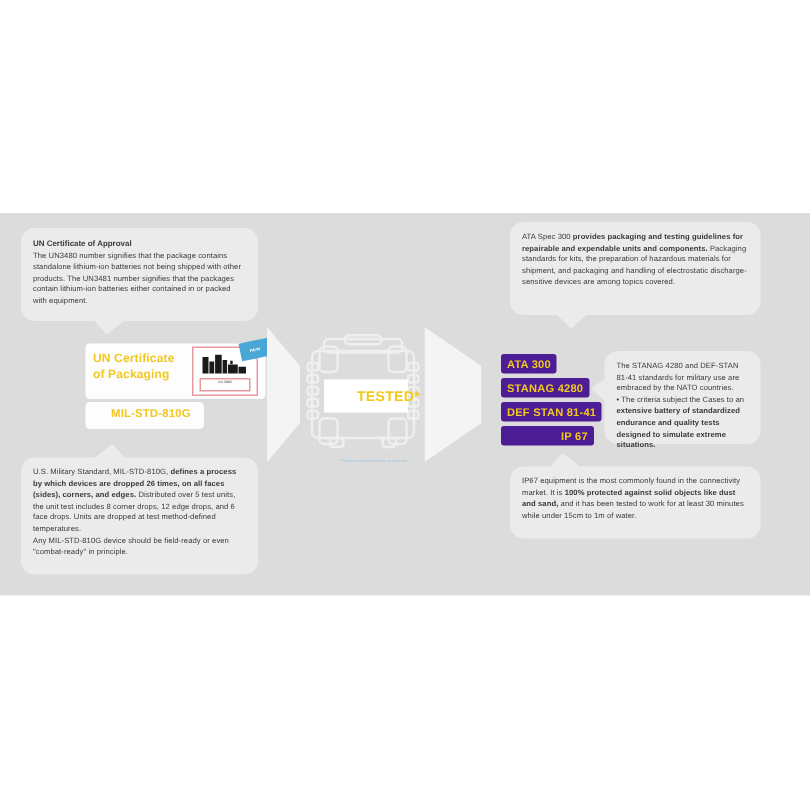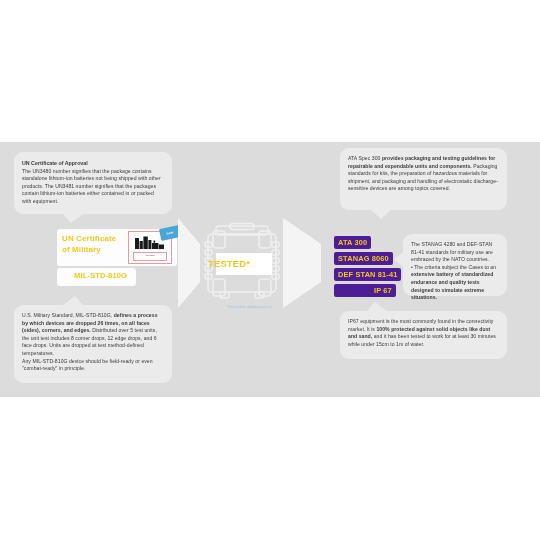--- a/index.html
+++ b/index.html
@@ -81,43 +81,43 @@
 
   
   .arrow{position:absolute;}
   #arrow-left{left:178px;top:218px;}
   #arrow-right{left:283px;top:218px;}
 
   
   #case{position:absolute;left:196px;top:222px;width:92px;height:84px;}
   #testedbox{position:absolute;left:216px;top:253px;width:56px;height:22px;
     background:#ffffff;}
-  #testedtxt{position:absolute;left:208px;top:253px;width:56px;height:22px;
-    line-height:22px;text-align:left;color:#f2c81e;font-weight:bold;
+  #testedtxt{position:absolute;left:224px;top:253px;width:56px;height:22px;
+    line-height:22px;text-align:right;color:#f2c81e;font-weight:bold;
     font-size:9.4px;letter-spacing:.2px;}
   #footnote{position:absolute;left:226px;top:305px;width:110px;
     color:#9dc6e2;font-size:2.6px;line-height:4px;white-space:nowrap;}
   #footnote .star{color:#e8b33c;font-size:3px;}
 </style>
 </head>
 <body>
 
 <div id="stage">
 
   <div id="panel"></div>
 
   <div class="bubble" id="bubble-un">
     <div class="ttl">UN Certificate of Approval</div>
     <p>The UN3480 number signifies that the package contains standalone lithium-ion batteries not being shipped with other products. The UN3481 number signifies that the packages contain lithium-ion batteries either contained in or packed with equipment.</p>
     <div class="tail"></div>
   </div>
 
   <div class="cardwrap" id="card-un"></div>
   <div class="ylab" id="lab-un1">UN Certificate</div>
-  <div class="ylab" id="lab-un2">of Military</div>
+  <div class="ylab" id="lab-un2">of Packaging</div>
 
   <div id="battlabel"></div>
   <svg id="battglyph" viewBox="0 0 34 18">
     <rect x="2" y="4" width="4" height="11" fill="#1a1a1a"></rect>
     <rect x="6.6" y="7" width="3.2" height="8" fill="#1a1a1a"></rect>
     <rect x="10.4" y="2.5" width="4.4" height="12.5" fill="#1a1a1a"></rect>
     <rect x="15.4" y="6" width="3" height="9" fill="#1a1a1a"></rect>
     <rect x="19" y="9" width="6.5" height="6" fill="#1a1a1a"></rect>
     <rect x="26" y="10.5" width="5" height="4.5" fill="#1a1a1a"></rect>
     <rect x="20.5" y="6.5" width="1.6" height="2.2" fill="#1a1a1a"></rect>
@@ -171,21 +171,21 @@
   <div id="testedbox"></div>
   <div id="testedtxt">TESTED*</div>
   <div id="footnote"><span class="star">*</span> <span>Test procedures depends on case size</span></div>
 
   <div class="bubble" id="bubble-ata">
     <p><span>ATA Spec 300</span> <b>provides packaging and testing guidelines for repairable and expendable units and components.</b> <span>Packaging standards for kits, the preparation of hazardous materials for shipment, and packaging and handling of electrostatic discharge-sensitive devices are among topics covered.</span></p>
     <div class="tail"></div>
   </div>
 
   <div class="chip" id="chip0">ATA 300</div>
-  <div class="chip" id="chip1">STANAG 8060</div>
+  <div class="chip" id="chip1">STANAG 4280</div>
   <div class="chip" id="chip2">DEF STAN 81-41</div>
   <div class="chip" id="chip3">IP 67</div>
 
   <div class="bubble" id="bubble-stanag">
     <div class="tail"></div>
     <p>The STANAG 4280 and DEF-STAN 81-41 standards for military use are embraced by the NATO countries.</p>
     <p><span>• The criteria subject the Cases to an</span> <b>extensive battery of standardized endurance and quality tests designed to simulate extreme situations.</b></p>
   </div>
 
   <div class="bubble" id="bubble-ip67">

